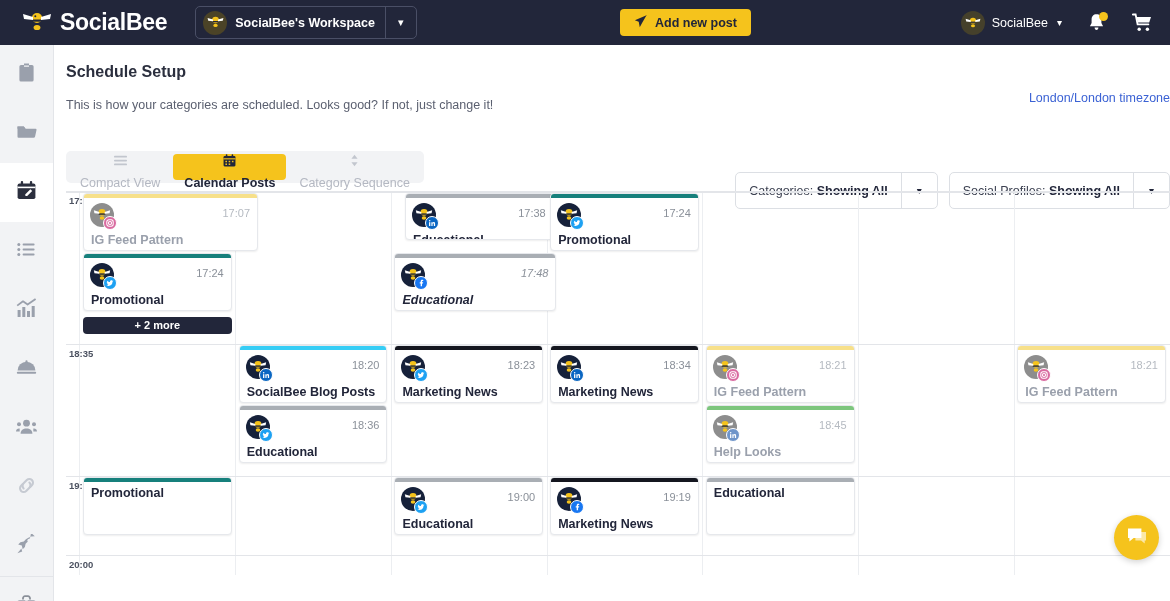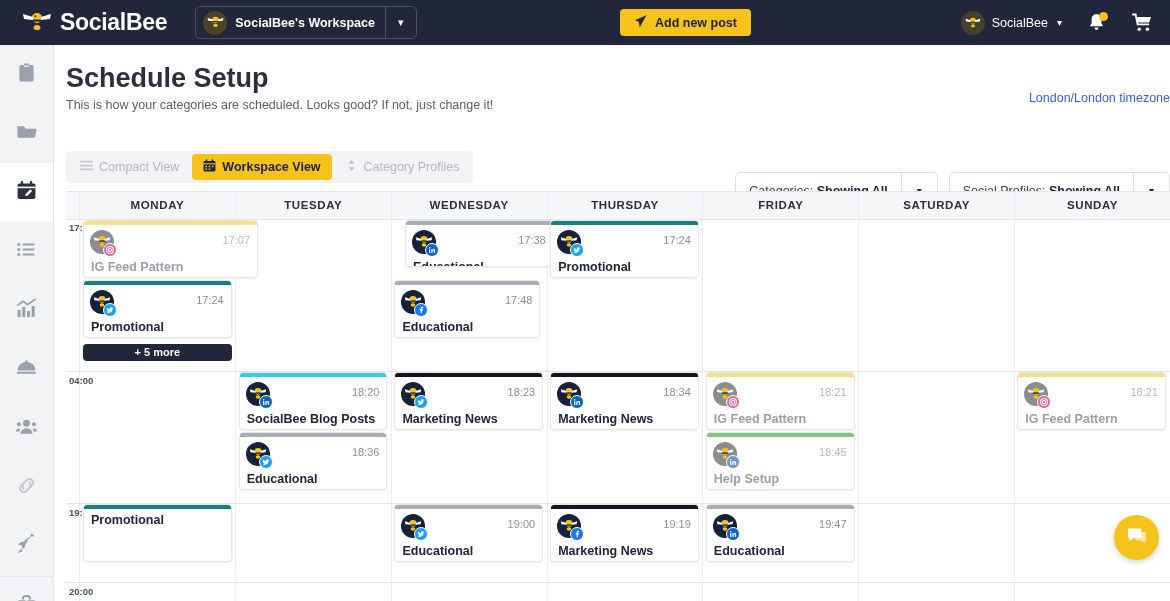--- a/index.html
+++ b/index.html
@@ -79,42 +79,42 @@
   .side-item.active svg { fill: #2b2f3e; }
   .side-item.last { border-top: 1px solid #e3e5e9; }
 
   
   .main {
     position: absolute; left: 54px; top: 45px; width: 1116px; height: 556px;
     background: #ffffff;
   }
   .page-title {
     position: absolute; left: 12px; top: 18px;
-    font-size: 27px; font-weight: bold; color: #2b2f3e;
+    font-size: 16px; font-weight: bold; color: #2b2f3e;
   }
   .page-sub {
     position: absolute; left: 12px; top: 53px; font-size: 12.5px; color: #5b6070;
   }
   .tz-link {
     position: absolute; right: 0px; top: 46px; font-size: 12.5px; color: #3b62d4;
     cursor: pointer; text-decoration: none;
   }
 
   
   .toolbar { position: absolute; left: 12px; top: 103px; width: 1104px; height: 42px; }
   .seg-group {
     position: absolute; left: 0; top: 3px; height: 32px;
     background: #f2f3f5; border-radius: 5px; display: flex; align-items: center;
     padding: 3px; gap: 2px;
   }
   .seg {
     height: 26px; border-radius: 4px; border: none; background: transparent;
     display: flex; align-items: center; gap: 6px; padding: 0 11px;
     font-size: 12.5px; font-family: "Liberation Sans", sans-serif;
-    color: #b4b8c2; cursor: pointer; white-space: nowrap;
+    color: #b4b8c2; cursor: pointer; white-space: nowrap; flex-direction: column;
   }
   .seg.active { background: #f5c31c; color: #22263a; font-weight: bold; }
   .seg svg { width: 13px; height: 13px; }
 
   .filters { position: absolute; right: 0px; top: 0px; display: flex; gap: 11px; margin-top: 24px; }
   .filter {
     height: 37px; border: 1px solid #dcdfe4; border-radius: 5px; background: #fff;
     display: flex; align-items: center; cursor: pointer;
   }
   .filter-text { font-size: 12.5px; color: #3c4151; padding: 0 13px; white-space: nowrap; }
@@ -408,30 +408,30 @@
             <rect x="3" y="0.4" width="1.7" height="3" rx="0.8" fill="#22263a"></rect>
             <rect x="9.3" y="0.4" width="1.7" height="3" rx="0.8" fill="#22263a"></rect>
             <rect x="0.6" y="4.6" width="12.8" height="1.2" fill="#f5c31c"></rect>
             <rect x="2.6" y="7.3" width="1.7" height="1.6" fill="#f5c31c"></rect>
             <rect x="6.1" y="7.3" width="1.7" height="1.6" fill="#f5c31c"></rect>
             <rect x="9.6" y="7.3" width="1.7" height="1.6" fill="#f5c31c"></rect>
             <rect x="2.6" y="10.2" width="1.7" height="1.6" fill="#f5c31c"></rect>
             <rect x="6.1" y="10.2" width="1.7" height="1.6" fill="#f5c31c"></rect>
           </svg>
         </span>
-        <span>Workspace View</span>
+        <span>Calendar Posts</span>
       </button>
       <button class="seg">
         <span>
           <svg viewBox="0 0 14 14">
               <path d="M7 0.8L10.3 5H3.7z" fill="#c2c6ce"></path>
               <path d="M7 13.2L3.7 9h6.6z" fill="#c2c6ce"></path>
             </svg>
         </span>
-        <span>Category Profiles</span>
+        <span>Category Sequence</span>
       </button>
     </div>
 
     <div class="filters">
       <div class="filter">
         <span class="filter-text">
           <span>Categories:</span>
           <b>Showing All</b>
         </span>
         <span class="filter-sep"></span>
@@ -442,46 +442,36 @@
           <span>Social Profiles:</span>
           <b>Showing All</b>
         </span>
         <span class="filter-sep"></span>
         <span class="filter-caret">▾</span>
       </div>
     </div>
   </div>
 
   <div class="cal">
-    <div class="cal-head">
-      <div class="gutter"></div>
-      <div class="dh">MONDAY</div>
-      <div class="dh">TUESDAY</div>
-      <div class="dh">WEDNESDAY</div>
-      <div class="dh">THURSDAY</div>
-      <div class="dh">FRIDAY</div>
-      <div class="dh">SATURDAY</div>
-      <div class="dh">SUNDAY</div>
-    </div>
 
     <div class="cal-body" id="cal-body">
       <div class="grid-cols">
         <div class="gcol"></div>
         <div class="gcol"></div>
         <div class="gcol"></div>
         <div class="gcol"></div>
         <div class="gcol"></div>
         <div class="gcol"></div>
         <div class="gcol"></div>
         <div class="gcol"></div>
       </div>
 
     <div class="hrlabel" style="top: 2px;">17:00</div>
         <div class="hrline" style="top: 151px;"></div>
-        <div class="hrlabel" style="top: 155px;">04:00</div>
+        <div class="hrlabel" style="top: 155px;">18:35</div>
         <div class="hrline" style="top: 283px;"></div>
         <div class="hrlabel" style="top: 287px;">19:00</div>
         <div class="hrline" style="top: 362px;"></div>
         <div class="hrlabel" style="top: 366px;">20:00</div>
         <div class="ev faded" style="left: 17px; top: 0px; width: 175px; height: 58px;">
           <div class="ev-bar" style="background:#f7e08a"></div>
           <div class="ev-row">
             <span class="ev-av">
               <span class="base">
                 <svg viewBox="0 0 20 18">
@@ -544,21 +534,21 @@
                   <rect x="1.3" y="4" width="1.6" height="4.8" fill="#fff"></rect>
                   <circle cx="2.1" cy="2.1" r="1" fill="#fff"></circle>
                   <path d="M4.2 4h1.5v.7c.3-.5.8-.8 1.5-.8 1.1 0 1.7.7 1.7 2v2.9H7.3V6.2c0-.6-.2-1-.8-1s-.8.4-.8 1v2.6H4.2z" fill="#fff"></path>
                 </svg>
               </span>
             </span>
             <span class="ev-time">17:38</span>
           </div>
           <div class="ev-title">Educational</div>
         </div>
-        <div class="ev" style="left: 328.429px; top: 60px; width: 146px; height: 58px;">
+        <div class="ev" style="left: 328.429px; top: 60px; width: 162px; height: 58px; font-style: italic;">
           <div class="ev-bar" style="background:#a9aeb4"></div>
           <div class="ev-row">
             <span class="ev-av">
               <span class="base">
                 <svg viewBox="0 0 20 18">
                   <ellipse cx="10" cy="6" rx="4" ry="3.8" fill="#f5c31c"></ellipse>
                   <rect x="6.3" y="7.2" width="7.4" height="1.5" fill="#16213a"></rect>
                   <ellipse cx="10" cy="12.3" rx="2.6" ry="2" fill="#f5c31c"></ellipse>
                   <path d="M7 5.5 L0.8 3.6 L1.5 7 L7 7.6 Z" fill="#ffffff"></path>
                   <path d="M13 5.5 L19.2 3.6 L18.5 7 L13 7.6 Z" fill="#ffffff"></path>
@@ -733,21 +723,21 @@
               <span class="net" style="background:#6f95c9">
                 <svg viewBox="0 0 10 10">
                   <rect x="1.3" y="4" width="1.6" height="4.8" fill="#fff"></rect>
                   <circle cx="2.1" cy="2.1" r="1" fill="#fff"></circle>
                   <path d="M4.2 4h1.5v.7c.3-.5.8-.8 1.5-.8 1.1 0 1.7.7 1.7 2v2.9H7.3V6.2c0-.6-.2-1-.8-1s-.8.4-.8 1v2.6H4.2z" fill="#fff"></path>
                 </svg>
               </span>
             </span>
             <span class="ev-time">18:45</span>
           </div>
-          <div class="ev-title">Help Setup</div>
+          <div class="ev-title">Help Looks</div>
         </div>
         <div class="ev faded" style="left: 951.286px; top: 152px; width: 148.714px; height: 58px;">
           <div class="ev-bar" style="background:#f7e08a"></div>
           <div class="ev-row">
             <span class="ev-av">
               <span class="base">
                 <svg viewBox="0 0 20 18">
                   <ellipse cx="10" cy="6" rx="4" ry="3.8" fill="#f5c31c"></ellipse>
                   <rect x="6.3" y="7.2" width="7.4" height="1.5" fill="#16213a"></rect>
                   <ellipse cx="10" cy="12.3" rx="2.6" ry="2" fill="#f5c31c"></ellipse>
@@ -811,44 +801,23 @@
                   <path d="M6.3 9V5.6h1.2l.2-1.5H6.3V3.2c0-.4.1-.7.7-.7h.8V1.1C7.5 1.1 7 1 6.5 1 5.3 1 4.6 1.7 4.6 3v1.1H3.4v1.5h1.2V9z" fill="#fff"></path>
                 </svg>
               </span>
             </span>
             <span class="ev-time">19:19</span>
           </div>
           <div class="ev-title">Marketing News</div>
         </div>
         <div class="ev" style="left: 639.857px; top: 284px; width: 148.714px; height: 58px;">
           <div class="ev-bar" style="background:#a9aeb4"></div>
-          <div class="ev-row">
-            <span class="ev-av">
-              <span class="base">
-                <svg viewBox="0 0 20 18">
-                  <ellipse cx="10" cy="6" rx="4" ry="3.8" fill="#f5c31c"></ellipse>
-                  <rect x="6.3" y="7.2" width="7.4" height="1.5" fill="#16213a"></rect>
-                  <ellipse cx="10" cy="12.3" rx="2.6" ry="2" fill="#f5c31c"></ellipse>
-                  <path d="M7 5.5 L0.8 3.6 L1.5 7 L7 7.6 Z" fill="#ffffff"></path>
-                  <path d="M13 5.5 L19.2 3.6 L18.5 7 L13 7.6 Z" fill="#ffffff"></path>
-                </svg>
-              </span>
-              <span class="net" style="background:#0a66c2">
-                <svg viewBox="0 0 10 10">
-                  <rect x="1.3" y="4" width="1.6" height="4.8" fill="#fff"></rect>
-                  <circle cx="2.1" cy="2.1" r="1" fill="#fff"></circle>
-                  <path d="M4.2 4h1.5v.7c.3-.5.8-.8 1.5-.8 1.1 0 1.7.7 1.7 2v2.9H7.3V6.2c0-.6-.2-1-.8-1s-.8.4-.8 1v2.6H4.2z" fill="#fff"></path>
-                </svg>
-              </span>
-            </span>
-            <span class="ev-time">19:47</span>
-          </div>
           <div class="ev-title">Educational</div>
         </div>
-        <div class="more-pill" style="left: 17px; top: 124px; width: 148.714px;">+ 5 more</div>
+        <div class="more-pill" style="left: 17px; top: 124px; width: 148.714px;">+ 2 more</div>
       </div>
   </div>
 
   <div class="chat-fab">
     <span>
       <svg viewBox="0 0 22 22">
         <path d="M2 3.4h13.4v9.6H7.6L3.4 16.4V13H2z" fill="#ffffff"></path>
         <path d="M9.4 7h10.6v8.4h-1.3v3.1l-3.6-3.1H9.4z" fill="#ffffff" opacity="0.62"></path>
       </svg>
     </span>

